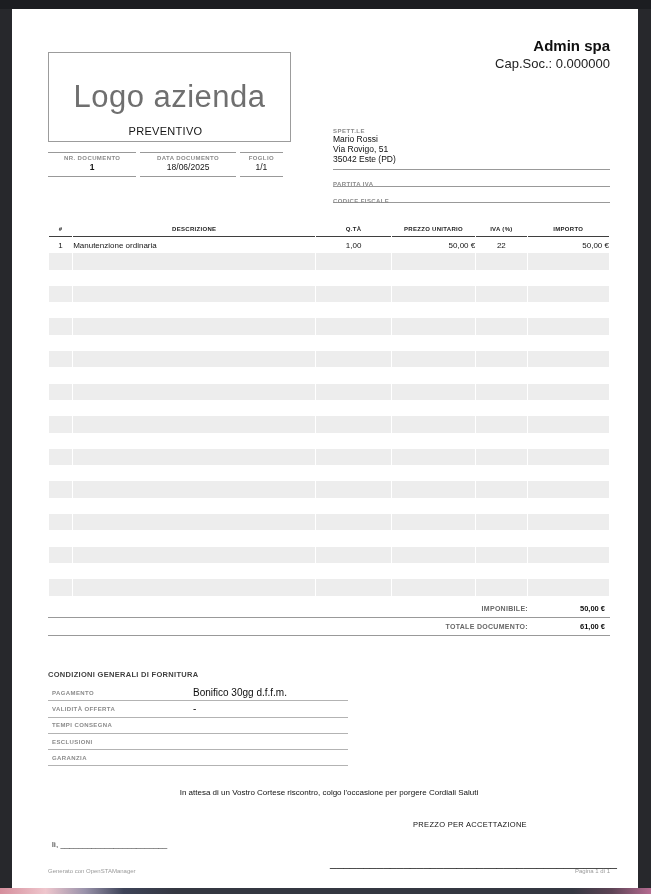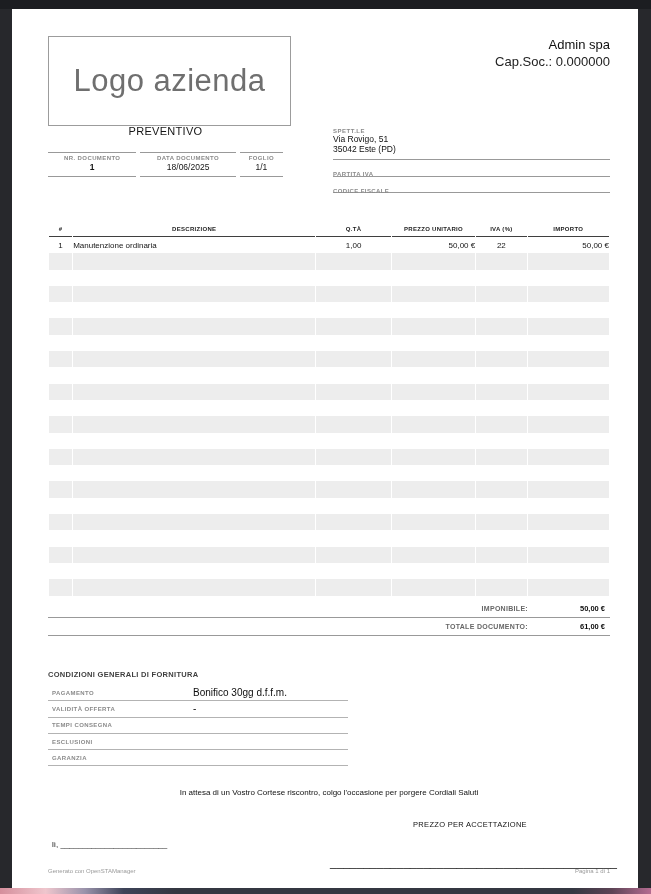--- a/index.html
+++ b/index.html
@@ -13,26 +13,26 @@
   .wallpaper-strip{
     position:absolute;left:0;bottom:0;width:651px;height:6px;
     background:linear-gradient(90deg,#d58e9c 0%,#efc6cd 7%,#9a93ab 13%,#3d4358 19%,#343741 27%,#343741 88%,#5d4355 94%,#b56c91 100%);
   }
   .page{
     position:absolute;left:12px;top:9px;width:626px;height:879px;
     background:#ffffff;color:#151515;
   }
   
   .logo-box{
-    position:absolute;left:36px;top:27px;width:241px;height:88px;
+    position:absolute;left:36px;top:43px;width:241px;height:88px;
     border:1px solid #9c9c9c;display:flex;align-items:center;justify-content:center;
     font-size:31px;color:#6f6f6f;letter-spacing:.5px;
   }
   .company{position:absolute;right:28px;top:28px;text-align:right}
-  .company-name{font-size:13px;font-weight:normal;color:#101010}
+  .company-name{font-size:15px;font-weight:bold;color:#101010}
   .company-cap{font-size:13px;margin-top:2px;color:#222}
   .doc-title{position:absolute;left:36px;top:116px;width:235px;text-align:center;font-size:11px;font-weight:normal;letter-spacing:.3px}
   
   .doc-info{position:absolute;left:36px;top:143px;width:235px;display:flex;gap:4px}
   .doc-info-cell{border-top:1px solid #999;border-bottom:1px solid #999;text-align:center;padding:2px 0 4px;box-sizing:border-box}
   .dc-0{width:90px}.dc-1{width:97px}.dc-2{width:44px}
   .doc-info-label{font-size:6px;color:#8a8a8a;font-weight:bold;letter-spacing:.4px}
   .doc-info-value{font-size:8.5px;margin-top:1px}
   .doc-info-value.bold{font-weight:bold}
   
@@ -112,20 +112,21 @@
       <div class="doc-info-value">18/06/2025</div>
     </div>
     <div class="doc-info-cell dc-2">
       <div class="doc-info-label">FOGLIO</div>
       <div class="doc-info-value">1/1</div>
     </div>
   </div>
 
   <div class="customer">
     <div class="spett-label">SPETT.LE</div>
+    <div class="cust-line">Mario Rossi</div>
     <div class="cust-line">Via Rovigo, 51</div>
     <div class="cust-line">35042 Este (PD)</div>
     <div class="cust-sep"></div>
     <div class="cust-field">
       <span class="cust-field-label">PARTITA IVA</span>
     </div>
     <div class="cust-field">
       <span class="cust-field-label">CODICE FISCALE</span>
     </div>
   </div>

